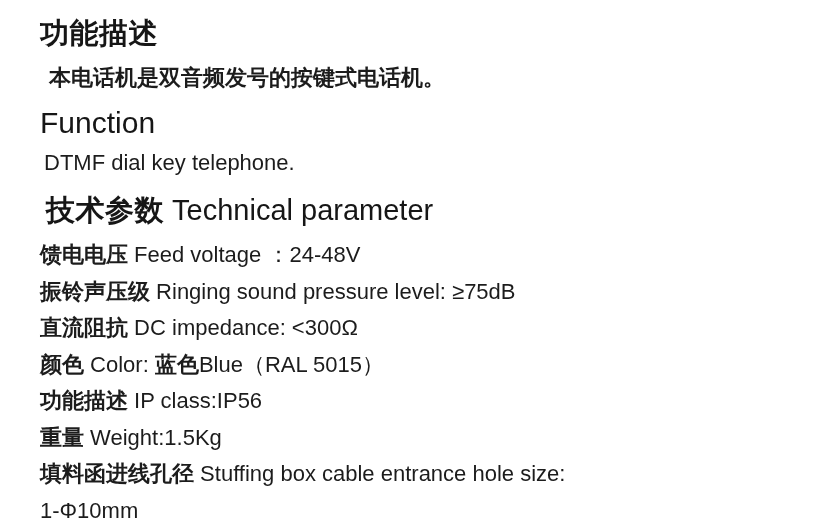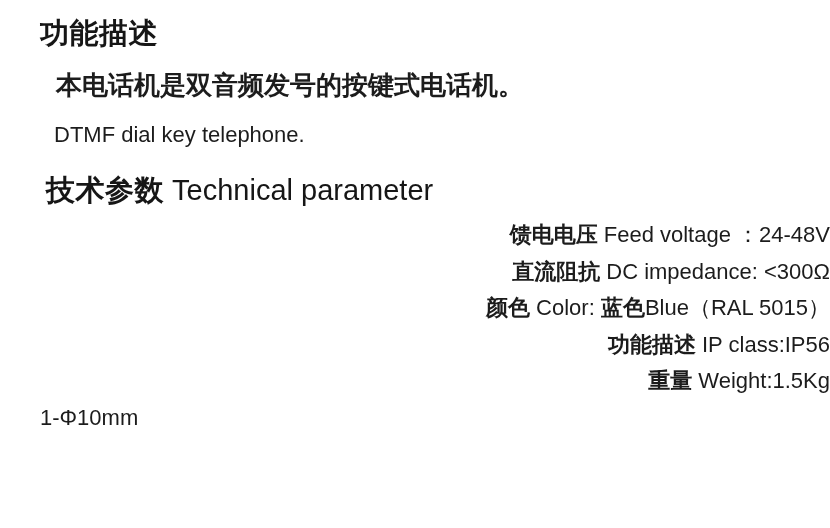--- a/index.html
+++ b/index.html
@@ -31,41 +31,41 @@
     font-size: 29px;
     line-height: 38px;
     font-weight: 600;
     letter-spacing: 0.5px;
     margin: 0;
     padding-top: 14px;
     color: #161616;
     white-space: nowrap;
   }
   .body-cn {
-    font-size: 26px;
+    font-size: 22px;
     line-height: 34px;
     font-weight: 600;
     letter-spacing: 0px;
-    margin: 16px;
+    margin: 9px;
     color: #1c1c1c;
     white-space: nowrap;
   }
   .heading-en {
     font-size: 30px;
     line-height: 38px;
     font-weight: 400;
     margin: 0;
     color: #161616;
     white-space: nowrap;
   }
   .body-en {
     font-size: 22px;
     line-height: 33px;
     font-weight: 400;
-    margin: 14px;
+    margin: 4px;
     color: #1c1c1c;
     white-space: nowrap;
   }
   .spec-heading {
     font-size: 29px;
     line-height: 42px;
     font-weight: 500;
     margin: 6px;
     padding-top: 4px;
     color: #161616;
@@ -83,63 +83,69 @@
     margin: 0;
     padding: 0;
   }
   .spec-item {
     font-size: 22px;
     line-height: 36.5px;
     font-weight: 400;
     margin: 0;
     color: #1c1c1c;
     white-space: nowrap;
-    text-align: right;
   }
   .spec-item .cn {
     font-weight: 600;
   }
   .spec-cont {
     font-size: 22px;
     line-height: 36px;
     font-weight: 400;
     color: #1c1c1c;
     white-space: nowrap;
   }
 </style>
 </head>
 <body>
 
 <div class="page">
 
   <div class="section">
     <h1 class="heading-cn">功能描述</h1>
     <p class="body-cn">本电话机是双音频发号的按键式电话机。</p>
+    <h2 class="heading-en">Function</h2>
     <p class="body-en">DTMF dial key telephone.</p>
   </div>
 
   <div class="section">
     <h2 class="spec-heading">
       <span class="cn">技术参数</span><span>&nbsp;</span><span class="en">Technical parameter</span>
     </h2>
 
     <ul class="spec-list">
       <li class="spec-item">
         <span class="cn">馈电电压</span><span class="en"> Feed voltage ：24-48V</span>
       </li>
       <li class="spec-item">
+        <span class="cn">振铃声压级</span><span class="en"> Ringing sound pressure level: ≥75dB</span>
+      </li>
+      <li class="spec-item">
         <span class="cn">直流阻抗</span><span class="en"> DC impedance: &lt;300Ω</span>
       </li>
       <li class="spec-item">
         <span class="cn">颜色</span><span class="en"> Color: </span><span class="cn">蓝色</span><span class="en">Blue（RAL 5015）</span>
       </li>
       <li class="spec-item">
         <span class="cn">功能描述</span><span class="en"> IP class:IP56</span>
       </li>
       <li class="spec-item">
         <span class="cn">重量</span><span class="en"> Weight:1.5Kg</span>
       </li>
+      <li class="spec-item">
+        <span class="cn">填料函进线孔径</span><span class="en"> Stuffing box cable entrance hole size:</span>
+      </li>
     </ul>
 
     <div class="spec-cont">1-Φ10mm</div>
   </div>
 
 </div>
 
 </body></html>

